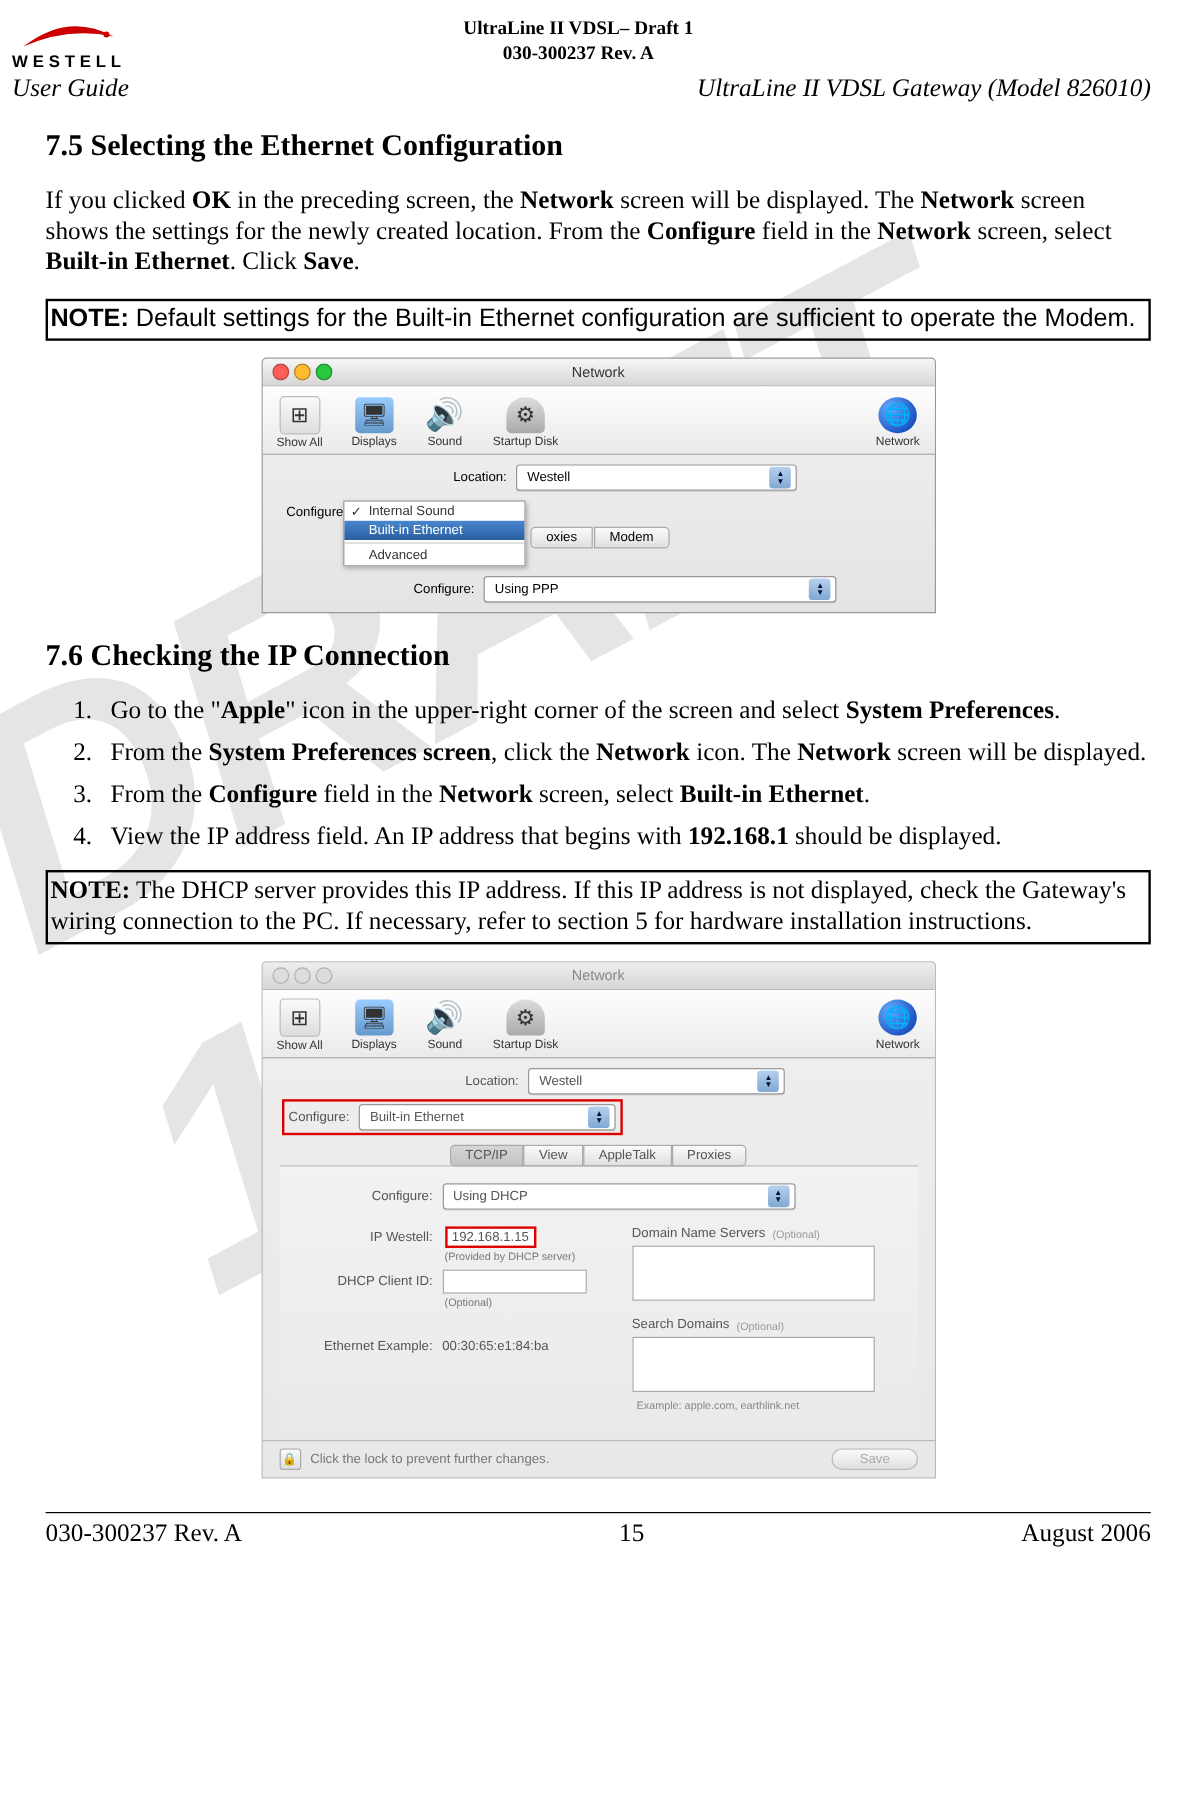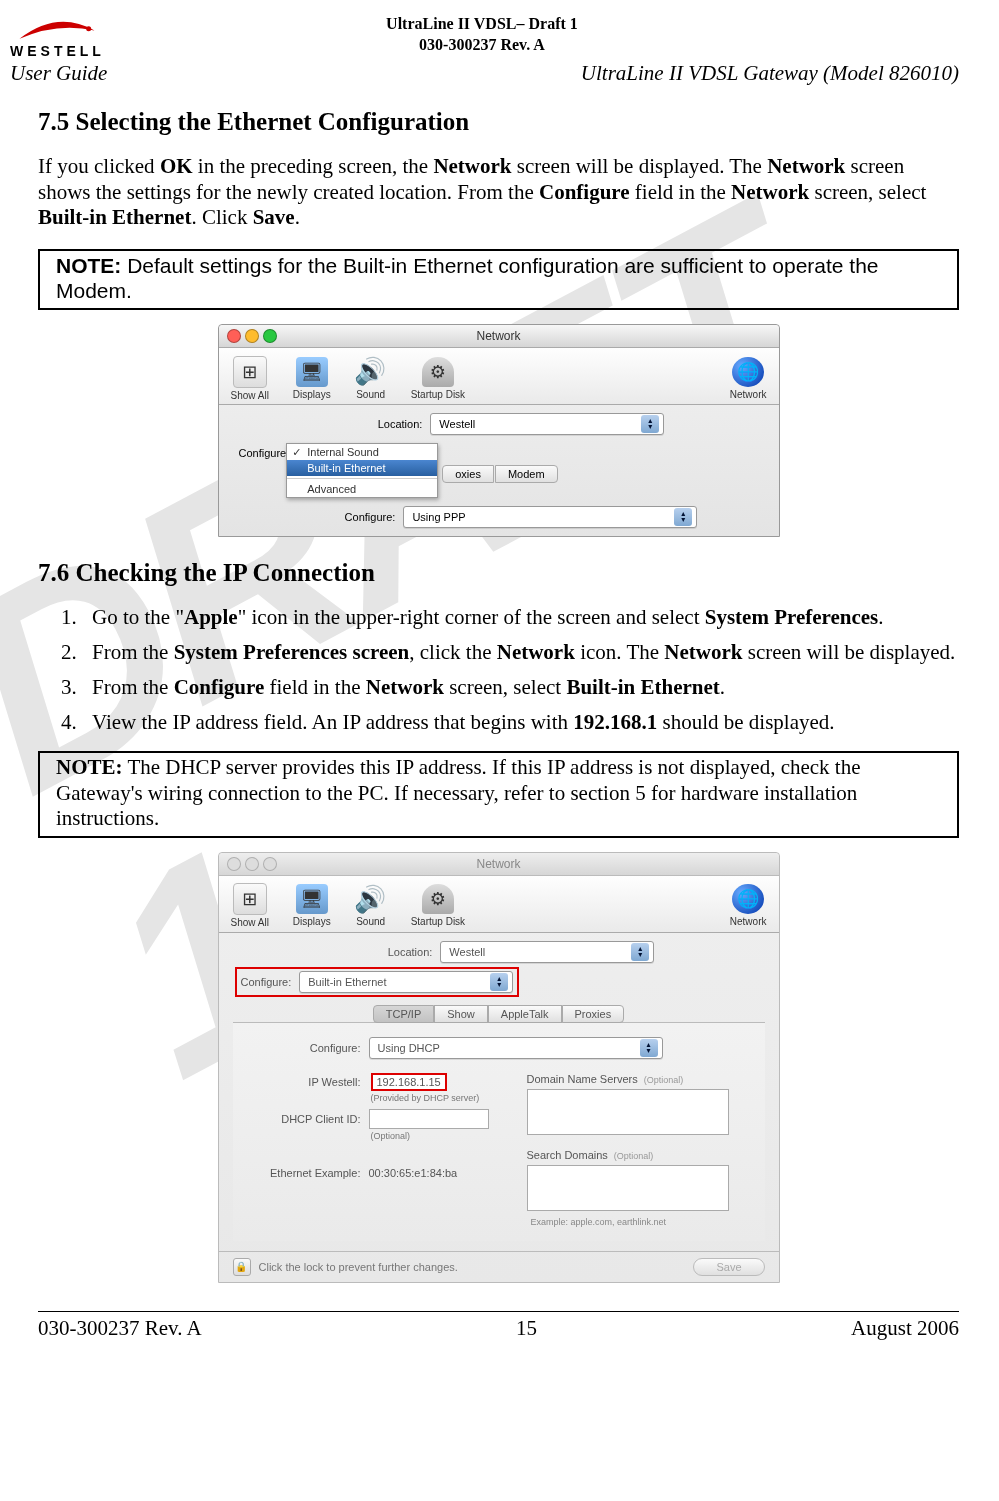--- a/index.html
+++ b/index.html
@@ -86,21 +86,21 @@
       font-weight: bold;
       margin: 22px 0 18px 0;
     }
     .para {
       font-size: 21px;
       line-height: 1.22;
       margin: 0 0 18px 0;
     }
     .note-box {
       border: 2px solid #000;
-      padding: 2px 6px 4px 16px;
+      padding: 2px 6px 4px 2px;
       font-size: 21px;
       line-height: 1.22;
       margin-bottom: 14px;
       font-family: Arial, sans-serif;
     }
     .note-box .note-label { font-weight: bold; font-family: Arial, sans-serif; }
     .note-body-span { font-family: Arial, sans-serif; }
     .bold { font-weight: bold; }
     ol {
       font-size: 21px;
@@ -472,21 +472,21 @@
               <div class="aqua-select" style="width:200px;">
                 <span>Built-in Ethernet</span>
                 <div style="flex:1"></div>
                 <div class="sel-arrows">▴<br>▾</div>
               </div>
             </div>
           </div>
 
           <div class="main-tabs">
             <div class="pill-tab active">TCP/IP</div>
-            <div class="pill-tab">Show</div>
+            <div class="pill-tab">View</div>
             <div class="pill-tab">AppleTalk</div>
             <div class="pill-tab">Proxies</div>
           </div>
 
           <div class="tcp-panel">
             <div class="field-row" style="margin-left:40px;margin-bottom:14px;">
               <span class="flabel" style="width:70px;">Configure:</span>
               <div class="aqua-select" style="width:280px;gap:32px;">
                 <span>Using DHCP</span>
                 <div style="flex:1"></div>

